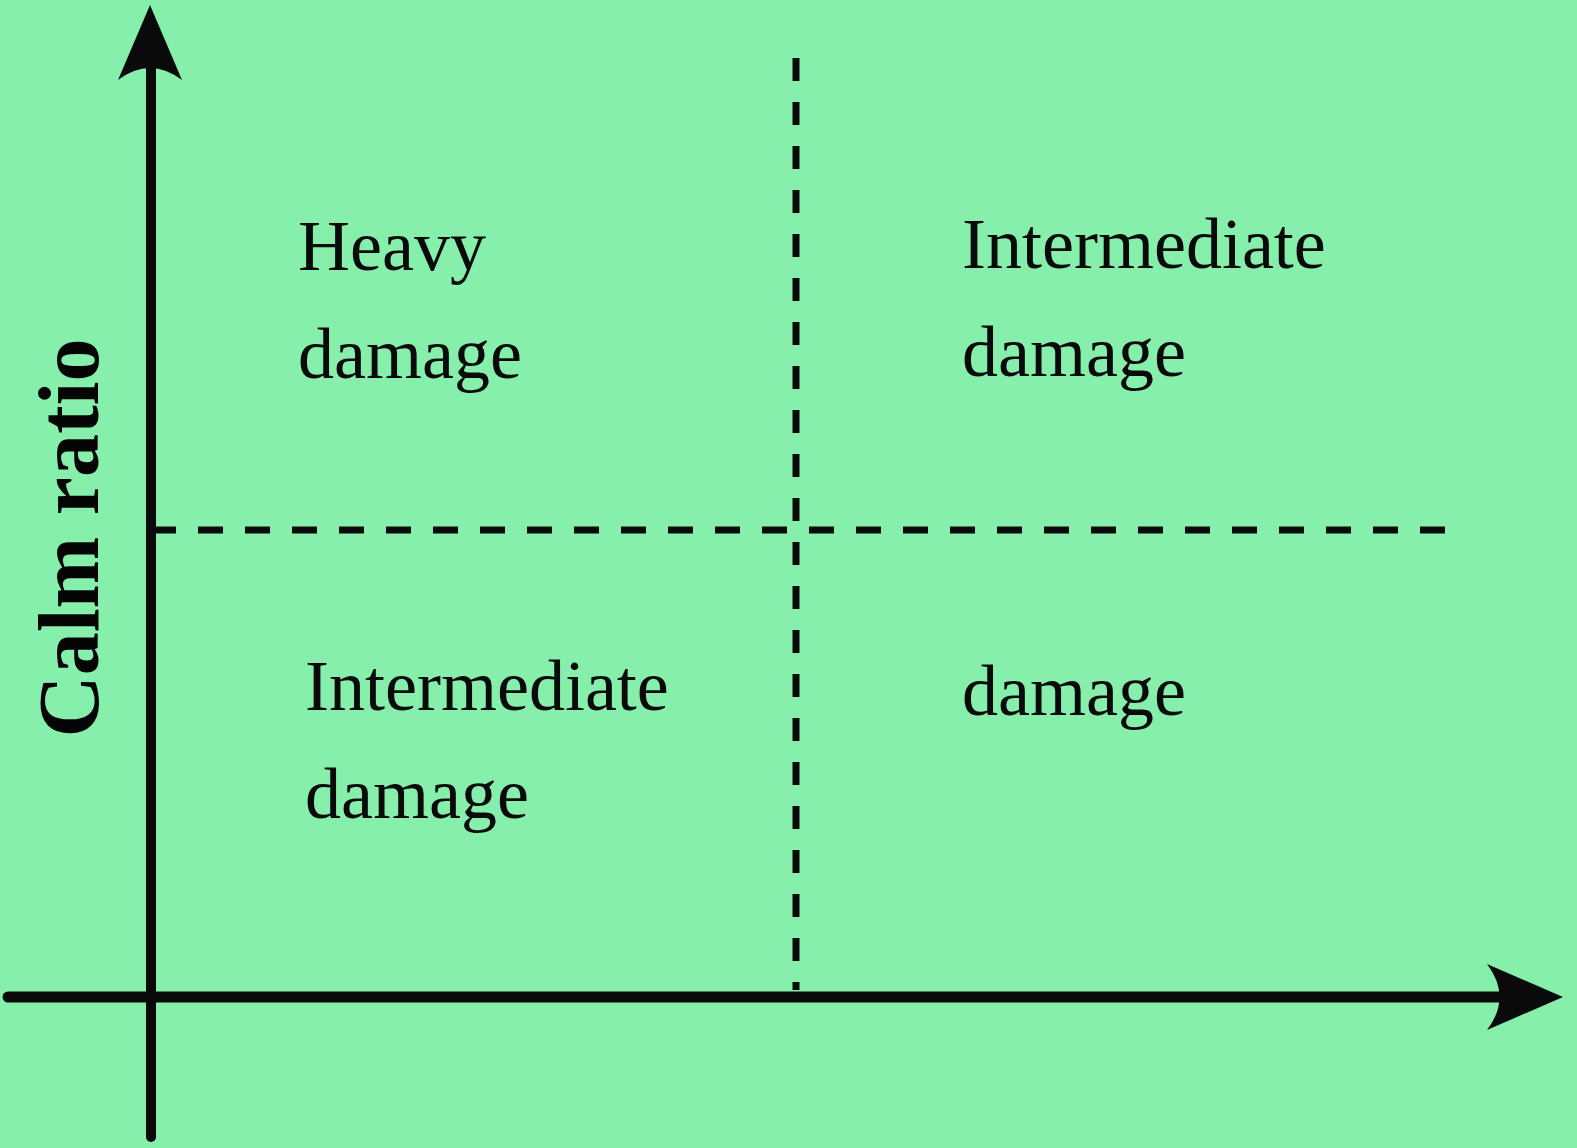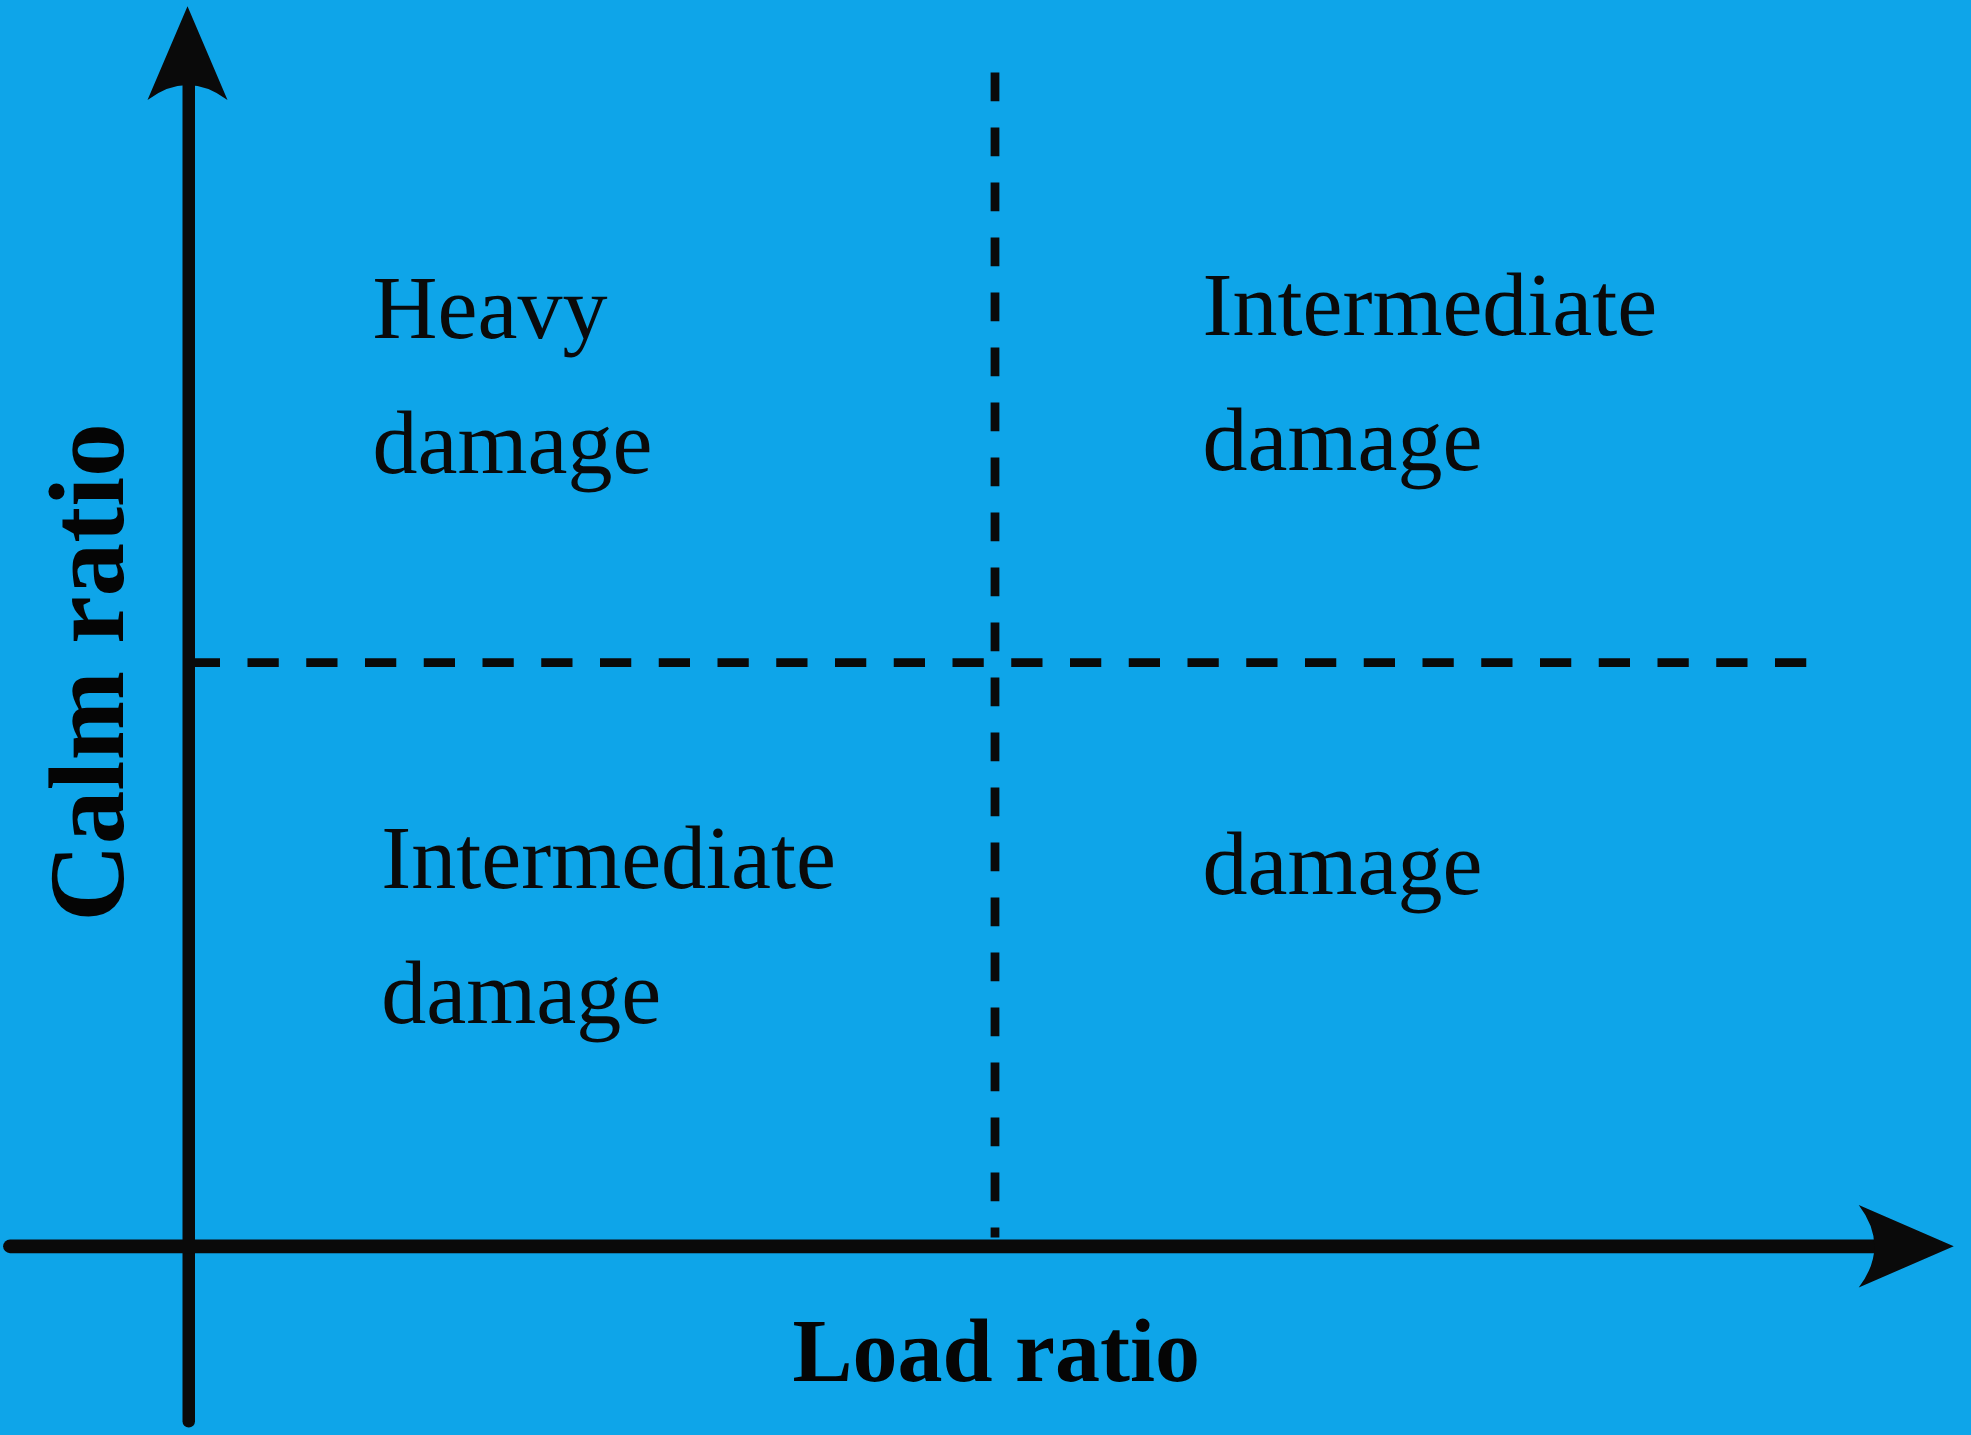--- a/index.html
+++ b/index.html
@@ -4,21 +4,21 @@
 <style>
   html, body {
     margin: 0;
     padding: 0;
     background: #ffffff;
   }
   .canvas {
     position: relative;
     width: 1577px;
     height: 1148px;
-    background: #0ea5e9;
+    background: #86efac;
     overflow: hidden;
     font-family: "Liberation Serif", serif;
     color: #0a0a0a;
   }
   .axes-svg {
     position: absolute;
     inset: 0;
     width: 1577px;
     height: 1148px;
   }
@@ -83,17 +83,16 @@
 
   <div class="quad-label" style="left:305px; top:632px;">
     <span class="ql-line">Intermediate</span>
     <span class="ql-line">damage</span>
   </div>
 
   <div class="quad-label" style="left:962px; top:637px;">
     <span class="ql-line">damage</span>
   </div>
 
-  <div class="axis-label x">Load ratio</div>
 
   <div class="axis-label y">Calm ratio</div>
 
 </div>
 
 </body></html>

